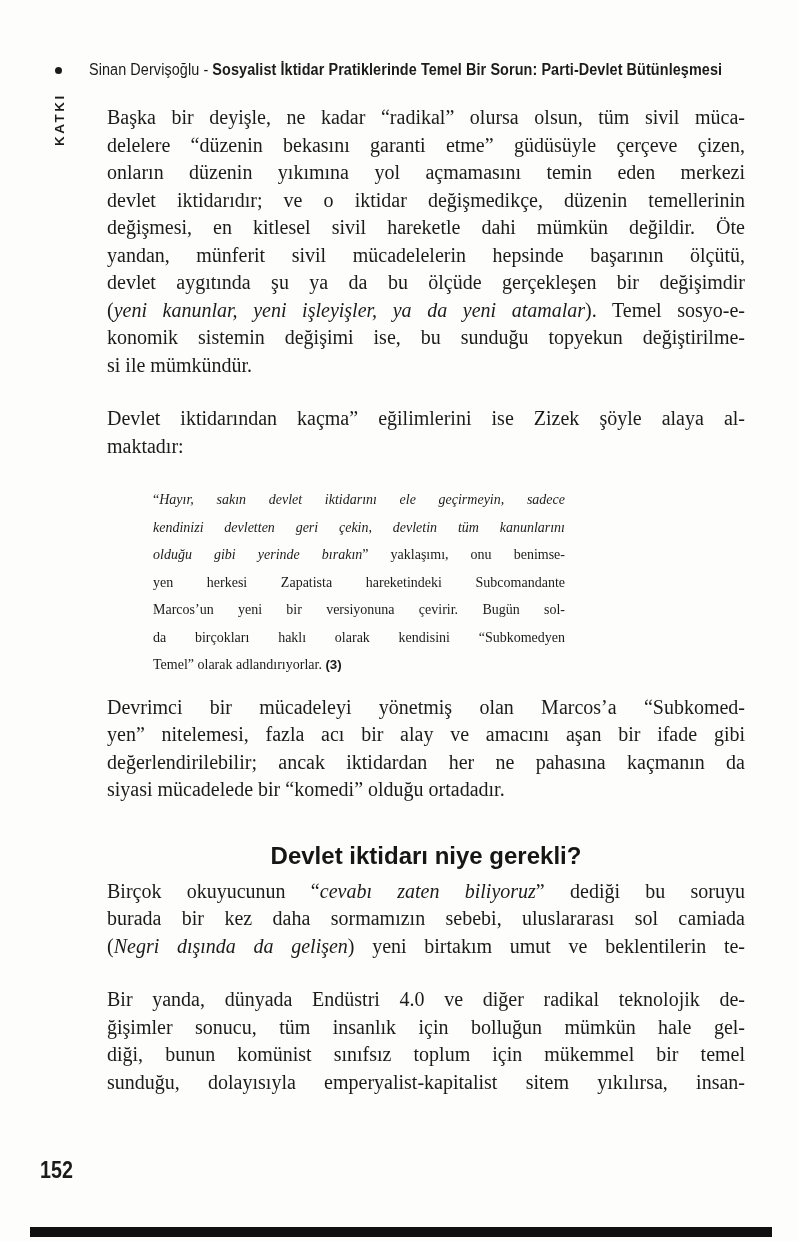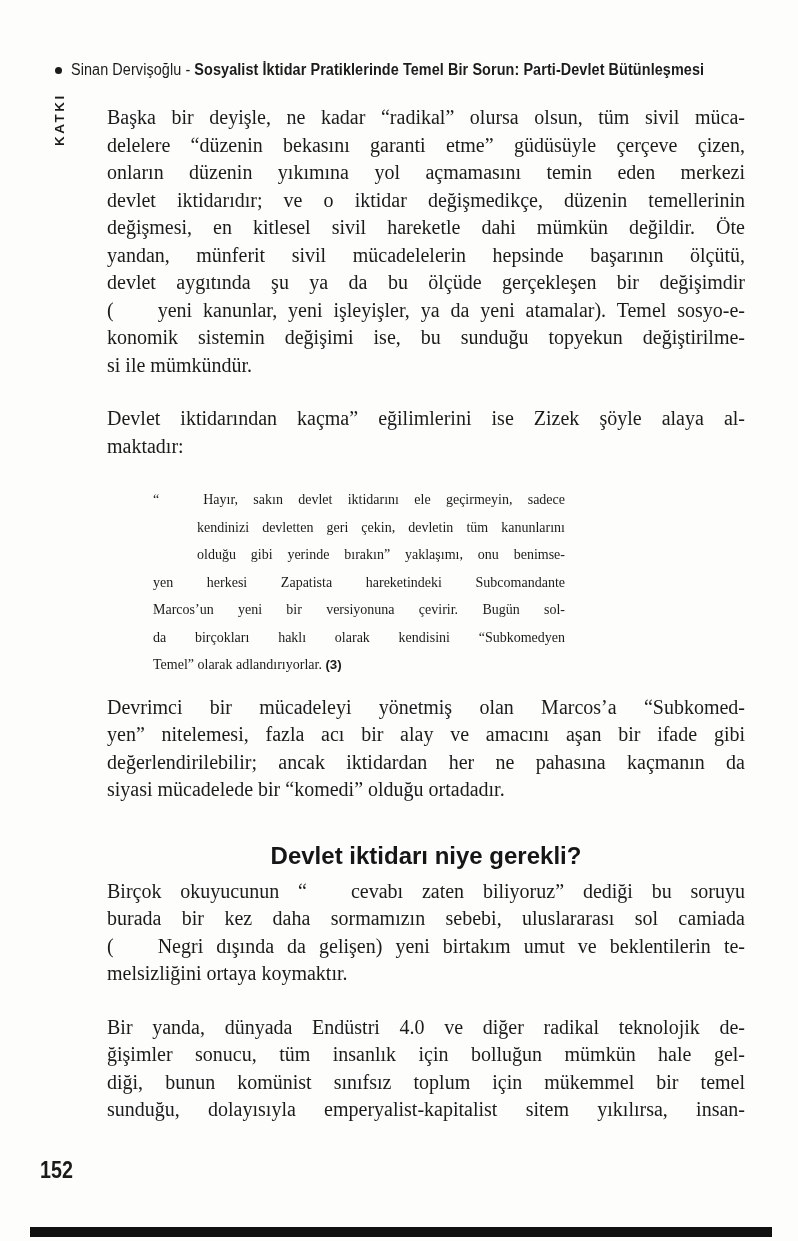--- a/index.html
+++ b/index.html
@@ -11,21 +11,21 @@
   html,body{margin:0;padding:0;}
   body{
     width:798px;height:1241px;position:relative;overflow:hidden;
     background:var(--paper);
     font-family:"Liberation Serif","DejaVu Serif",serif;
     color:var(--ink);
   }
   
   .running-header{
     position:absolute;top:61px;left:55px;width:730px;
-    display:flex;align-items:center;gap:9px;
+    display:flex;align-items:center;gap:27px;
     font-family:"Liberation Sans","DejaVu Sans",sans-serif;
     white-space:nowrap;
   }
   .running-header .dot{
     width:7px;height:7px;border-radius:50%;background:var(--ink);flex:0 0 auto;
   }
   .running-header .htext{
     transform:scaleX(0.9);transform-origin:left center;
     font-size:16px;letter-spacing:0.1px;
   }
@@ -45,21 +45,21 @@
     font-size:20px;line-height:27.5px;
   }
   .para{margin:0 0 26px;}
   .quote{
     margin:0 0 15px;
     padding-left:46px;padding-right:180px;
     font-size:14px;
   }
   .line{text-align:justify;text-align-last:justify;}
   .line.last{text-align-last:left;}
-  .i{margin-left:44px;}
+  .i{font-style:italic;}
   .b{
     font-weight:700;font-style:normal;
     font-family:"Liberation Sans","DejaVu Sans",sans-serif;
     font-size:0.95em;
   }
   .h2{
     font-family:"Liberation Sans","DejaVu Sans",sans-serif;
     font-weight:700;font-size:24px;line-height:30px;
     margin:37px 0 7px;color:#161616;
     text-align:center;
@@ -116,21 +116,20 @@
       <div class="line"><span>Devrimci bir mücadeleyi yönetmiş olan Marcos’a “Subkomed-</span></div>
       <div class="line"><span>yen” nitelemesi, fazla acı bir alay ve amacını aşan bir ifade gibi</span></div>
       <div class="line"><span>değerlendirilebilir; ancak iktidardan her ne pahasına kaçmanın da</span></div>
       <div class="line last"><span>siyasi mücadelede bir “komedi” olduğu ortadadır.</span></div>
     </div>
     <div class="h2">Devlet iktidarı niye gerekli?</div>
     <div class="para">
       <div class="line"><span>Birçok okuyucunun “</span><span class="i">cevabı zaten biliyoruz</span><span>” dediği bu soruyu</span></div>
       <div class="line"><span>burada bir kez daha sormamızın sebebi, uluslararası sol camiada</span></div>
       <div class="line"><span>(</span><span class="i">Negri dışında da gelişen</span><span>) yeni birtakım umut ve beklentilerin te-</span></div>
-      <div class="line last"><span>melsizliğini ortaya koymaktır.</span></div>
     </div>
     <div class="para">
       <div class="line"><span>Bir yanda, dünyada Endüstri 4.0 ve diğer radikal teknolojik de-</span></div>
       <div class="line"><span>ğişimler sonucu, tüm insanlık için bolluğun mümkün hale gel-</span></div>
       <div class="line"><span>diği, bunun komünist sınıfsız toplum için mükemmel bir temel</span></div>
       <div class="line"><span>sunduğu, dolayısıyla emperyalist-kapitalist sitem yıkılırsa, insan-</span></div>
     </div>
   </div>
 
 <div class="page-number">152</div>

